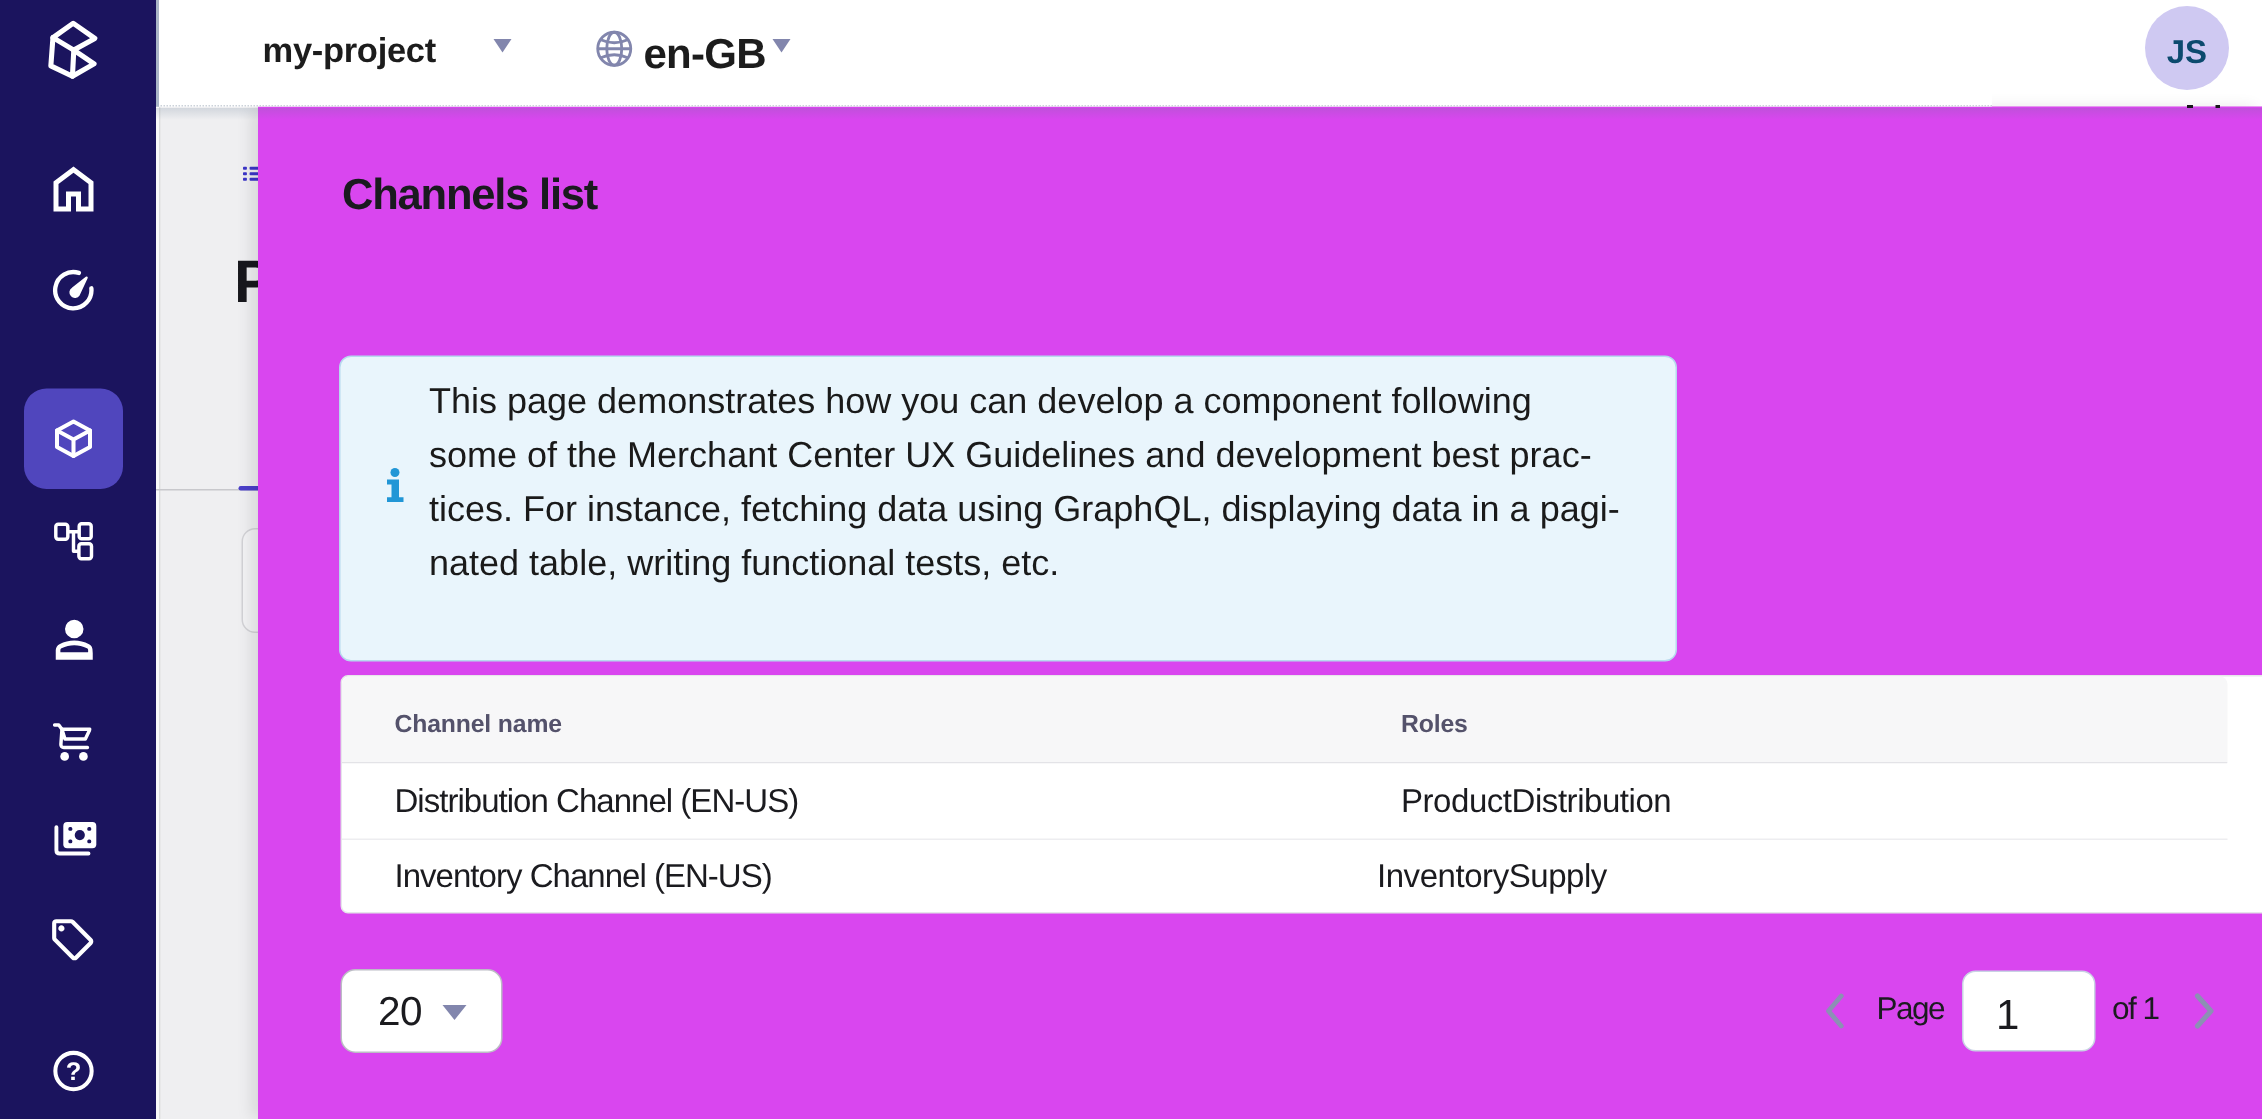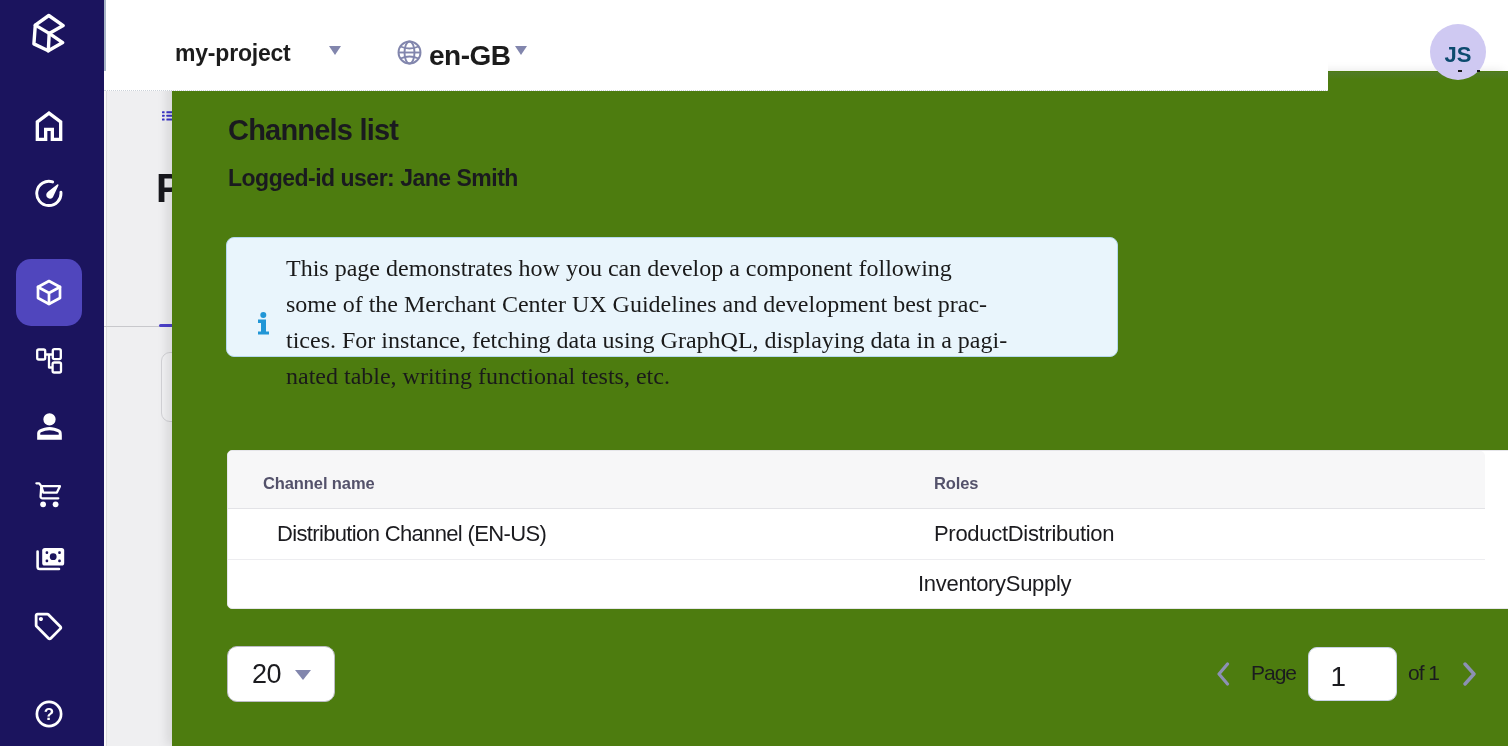--- a/index.html
+++ b/index.html
@@ -10,47 +10,47 @@
 
   
   #sidebar { position:absolute; left:0; top:0; width:104px; height:746px;
     background:#1b145e; z-index:40; }
   #navhl { position:absolute; left:16px; top:259px; width:66px; height:67px;
     border-radius:15px; background:#5046bd; }
   .icn { position:absolute; left:35px; width:28px; height:28px; }
 
   
   #topbar { position:absolute; left:104px; top:0; width:1224px; height:71px;
-    background:#fff; z-index:30; border-bottom:1px dotted #ccd2d9;margin-top:20px; }
+    background:#fff; z-index:30; border-bottom:1px dotted #ccd2d9; }
   #topshadow { position:absolute; left:104px; top:72px; width:1404px; height:8px;
     background:linear-gradient(to bottom, rgba(96,118,142,0.20), rgba(96,118,142,0)); z-index:25; }
   .caret { position:absolute; width:0; height:0; border-left:6.4px solid transparent;
     border-right:6.4px solid transparent; border-top:9.2px solid #8286ad; }
 
   
   #underlay { position:absolute; left:104px; top:71px; width:1404px; height:675px;
     background:#efeff1; z-index:5; overflow:hidden; }
   #ul-strip { position:absolute; left:0; top:0; width:2.5px; height:675px; background:#fafafa;
     border-right:1px solid #dcdcde; }
   #ul-title { position:absolute; left:52px; top:96.6px; font-size:40px; font-weight:700;
     color:#18181d; line-height:1; }
   #ul-tabline { position:absolute; left:0; top:255px; width:80px; height:1px; background:#c8c8cc; }
   #ul-tabsel { position:absolute; left:55px; top:253px; width:40px; height:3px; background:#4b40c9; border-radius:2px; }
   #ul-search { position:absolute; left:57px; top:281px; width:60px; height:70px;
     border:1px solid #d2d2d6; border-radius:9px; background:#f2f2f4; }
   .dash { position:absolute; height:2.2px; background:#17171a; z-index:45; }
 
   
   #modal { position:absolute; left:172px; top:71px; width:1336px; height:675px;
-    background:#4d7c0f; z-index:10; box-shadow:-5px 0 10px rgba(0,0,0,0.10); }
+    background:#d946ef; z-index:10; box-shadow:-5px 0 10px rgba(0,0,0,0.10); }
   #m-title { left:56px; top:45.1px; font-size:29px; font-weight:700; letter-spacing:-0.8px; color:#1a1a1f; }
   #m-sub { left:56px; top:96.1px; font-size:23px; font-weight:700; letter-spacing:-0.5px; color:#1a1a1f; }
 
-  #infobox { position:absolute; left:54px; top:166px; width:892px; height:120px;
-    background:#e9f5fc; border:1px solid #b6d9ee; border-radius:8px;font-family:Liberation Serif, serif; }
+  #infobox { position:absolute; left:54px; top:166px; width:892px; height:204px;
+    background:#e9f5fc; border:1px solid #b6d9ee; border-radius:8px; }
   #info-text { position:absolute; left:59px; top:11.8px; font-size:24px; line-height:36px;
     color:#1a1a1a; white-space:nowrap; }
 
   #table { position:absolute; left:55px; top:379px; width:1457px; height:159px;
     border:1px solid #e6e6ea; border-radius:5px; background:#fff; }
   #thead { position:absolute; left:0; top:0; width:1257px; height:58px; background:#f7f7f8;
     border-bottom:1px solid #e3e3e7; border-radius:5px 5px 0 0; }
   .th { position:absolute; top:24.4px; font-size:16.5px; font-weight:700; letter-spacing:-0.1px; color:#54526b; line-height:1; white-space:nowrap; }
   .td { position:absolute; font-size:22px; letter-spacing:-0.65px; color:#1b1b1f; line-height:1; white-space:nowrap; }
   #rowdiv { position:absolute; left:0; top:108px; width:1257px; height:1px; background:#ededf0; }
@@ -81,42 +81,42 @@
       <rect x="6.4" y="1.2" width="15.6" height="2" rx="0.5"></rect>
     <rect x="2" y="4.85" width="2.6" height="2" rx="0.5"></rect>
       <rect x="6.4" y="4.85" width="15.6" height="2" rx="0.5"></rect>
     <rect x="2" y="8.5" width="2.6" height="2" rx="0.5"></rect>
       <rect x="6.4" y="8.5" width="15.6" height="2" rx="0.5"></rect>
   </g>
 </svg>
 
 <div id="modal">
   <div class="txt" id="m-title">Channels list</div>
-  <div class="txt" id="m-sub">Logged-id user: Jane Smith</div>
 
   <div id="infobox">
     <svg class="abs" style="left:30px; top:73.5px;" width="13" height="24" viewBox="0 0 13 24">
       <g fill="#2196d6">
         <circle cx="6.3" cy="3" r="3"></circle>
         <path d="M1 7.6 H9 V19.5 H12 V22.6 H1 V19.5 H4 V11 H1 Z"></path>
       </g>
     </svg>
     <div id="info-text">This page demonstrates how you can develop a component following<br>
 some of the Merchant Center UX Guidelines and development best prac-<br>
 tices. For instance, fetching data using GraphQL, displaying data in a pagi-<br>
 nated table, writing functional tests, etc.</div>
   </div>
 
   <div id="table">
     <div id="thead"></div>
     <div class="th" style="left:35px;">Channel name</div>
     <div class="th" style="left:706px;">Roles</div>
-    <div class="td" style="left:35px; top:71.8px;margin-left:14px;">Distribution Channel (EN-US)</div>
+    <div class="td" style="left:35px; top:71.8px;">Distribution Channel (EN-US)</div>
     <div class="td" style="left:706px; top:71.8px; letter-spacing:-0.3px;">ProductDistribution</div>
     <div id="rowdiv"></div>
+    <div class="td" style="left:35px; top:122.2px;">Inventory Channel (EN-US)</div>
     <div class="td" style="left:690px; top:122.2px; letter-spacing:-0.3px;">InventorySupply</div>
   </div>
 
   <div id="psel">
     <div class="txt" style="left:24px; top:13.8px; font-size:27px; letter-spacing:-0.4px; color:#1b1b1f;">20</div>
     <div id="psel-caret"></div>
   </div>
 
   <svg class="abs" style="left:1044px; top:590.5px;" width="14" height="24" viewBox="0 0 14 24">
     <path d="M11.5 2 L3 12 L11.5 22" fill="none" stroke="#8c90b4" stroke-width="3.2" stroke-linecap="round" stroke-linejoin="round"></path>

